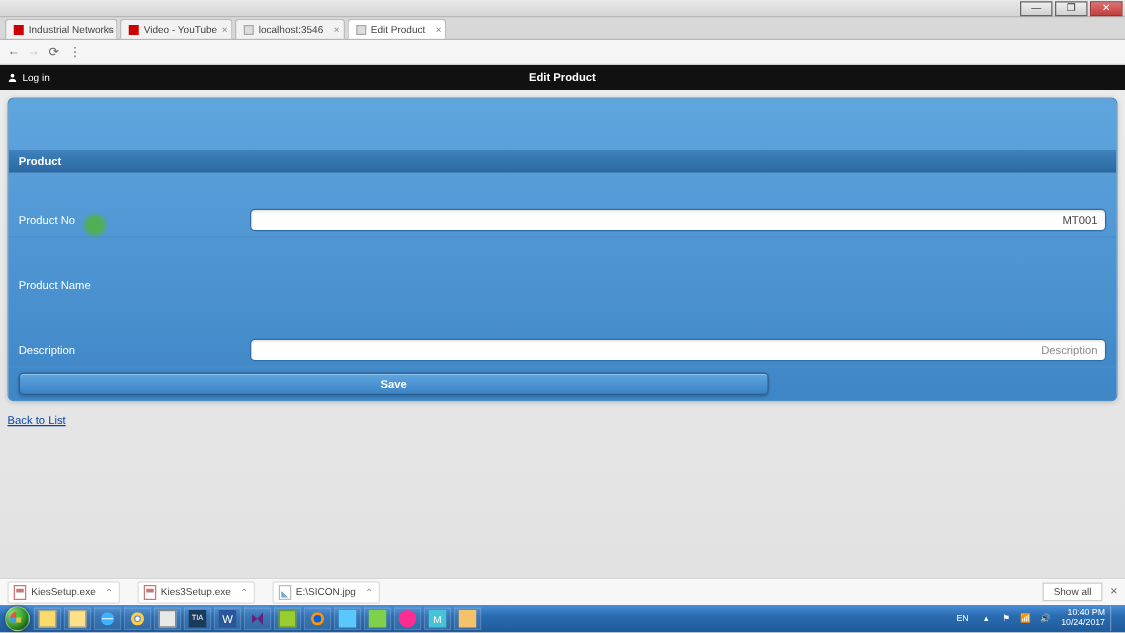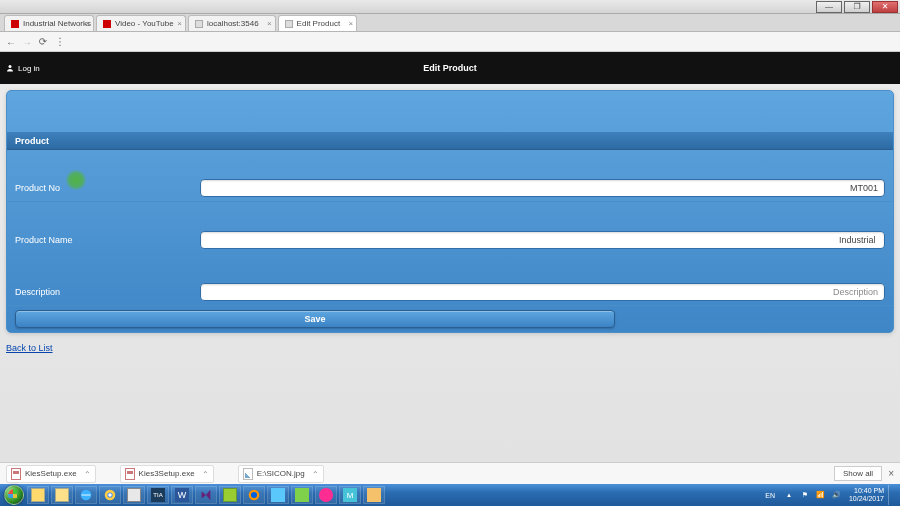--- a/index.html
+++ b/index.html
@@ -92,21 +92,21 @@
   .menu-dots { width: 16px; text-align:center; color:#666; font-size:10px;}
 
   
   .page {
     flex: 1 1 auto;
     background: linear-gradient(to bottom, #ececec, #e2e2e2);
     overflow: hidden;
     position: relative;
   }
   .top-black {
-    height: 32px;
+    height: 20px;
     background: #111;
     display: flex;
     align-items: center;
     padding-left: 6px;
     color: #fff;
     font-size: 8px;
   }
   .top-black .login {
     display: flex; align-items: center; gap: 4px;
   }
@@ -212,21 +212,21 @@
     align-items: center;
     padding: 0 6px;
     font-size: 8px;
     color: #444;
   }
   .dl-item {
     display: flex; align-items: center;
     padding: 2px 18px 2px 4px;
     border: 1px solid #ddd;
     background: #fff;
-    margin-right: 24px;
+    margin-right: 14px;
     border-radius: 2px;
     position: relative;
   }
   .dl-item .fi { width:10px;height:12px;margin-right:4px;background:#fff;border:1px solid #bbb;position:relative;}
   .dl-item.exe .fi { border-color: #c77; }
   .dl-item.exe .fi::after { content:""; position:absolute; top:2px;left:1px;right:1px;height:3px;background:#c77;}
   .dl-item.img .fi::after { content:""; position:absolute; bottom:1px;left:1px;right:1px;height:5px;background:linear-gradient(45deg,#7ac 50%,#fff 50%);}
   .dl-item .chev { position:absolute; right:4px; top:4px; color:#888; font-size:8px;}
   .dl-spacer { flex: 1 1 auto; }
   .dl-showall { padding: 2px 8px; border:1px solid #ccc; background:#fff; margin-right:6px;}
@@ -335,21 +335,20 @@
     <div class="panel">
       <div class="panel-header">Product</div>
 
       <div class="row">
         <div class="row-label">Product No</div>
         <input class="row-input" value="MT001" style="">
       </div>
 
       <div class="row">
         <div class="row-label">Product Name</div>
-        <input class="row-input" value="Industrial " style="">
       </div>
 
       <div class="row">
         <div class="row-label">Description</div>
         <input class="row-input" placeholder="Description" style="">
       </div>
 
       <div class="save-row">
         <button class="save-btn">Save</button>
       </div>

